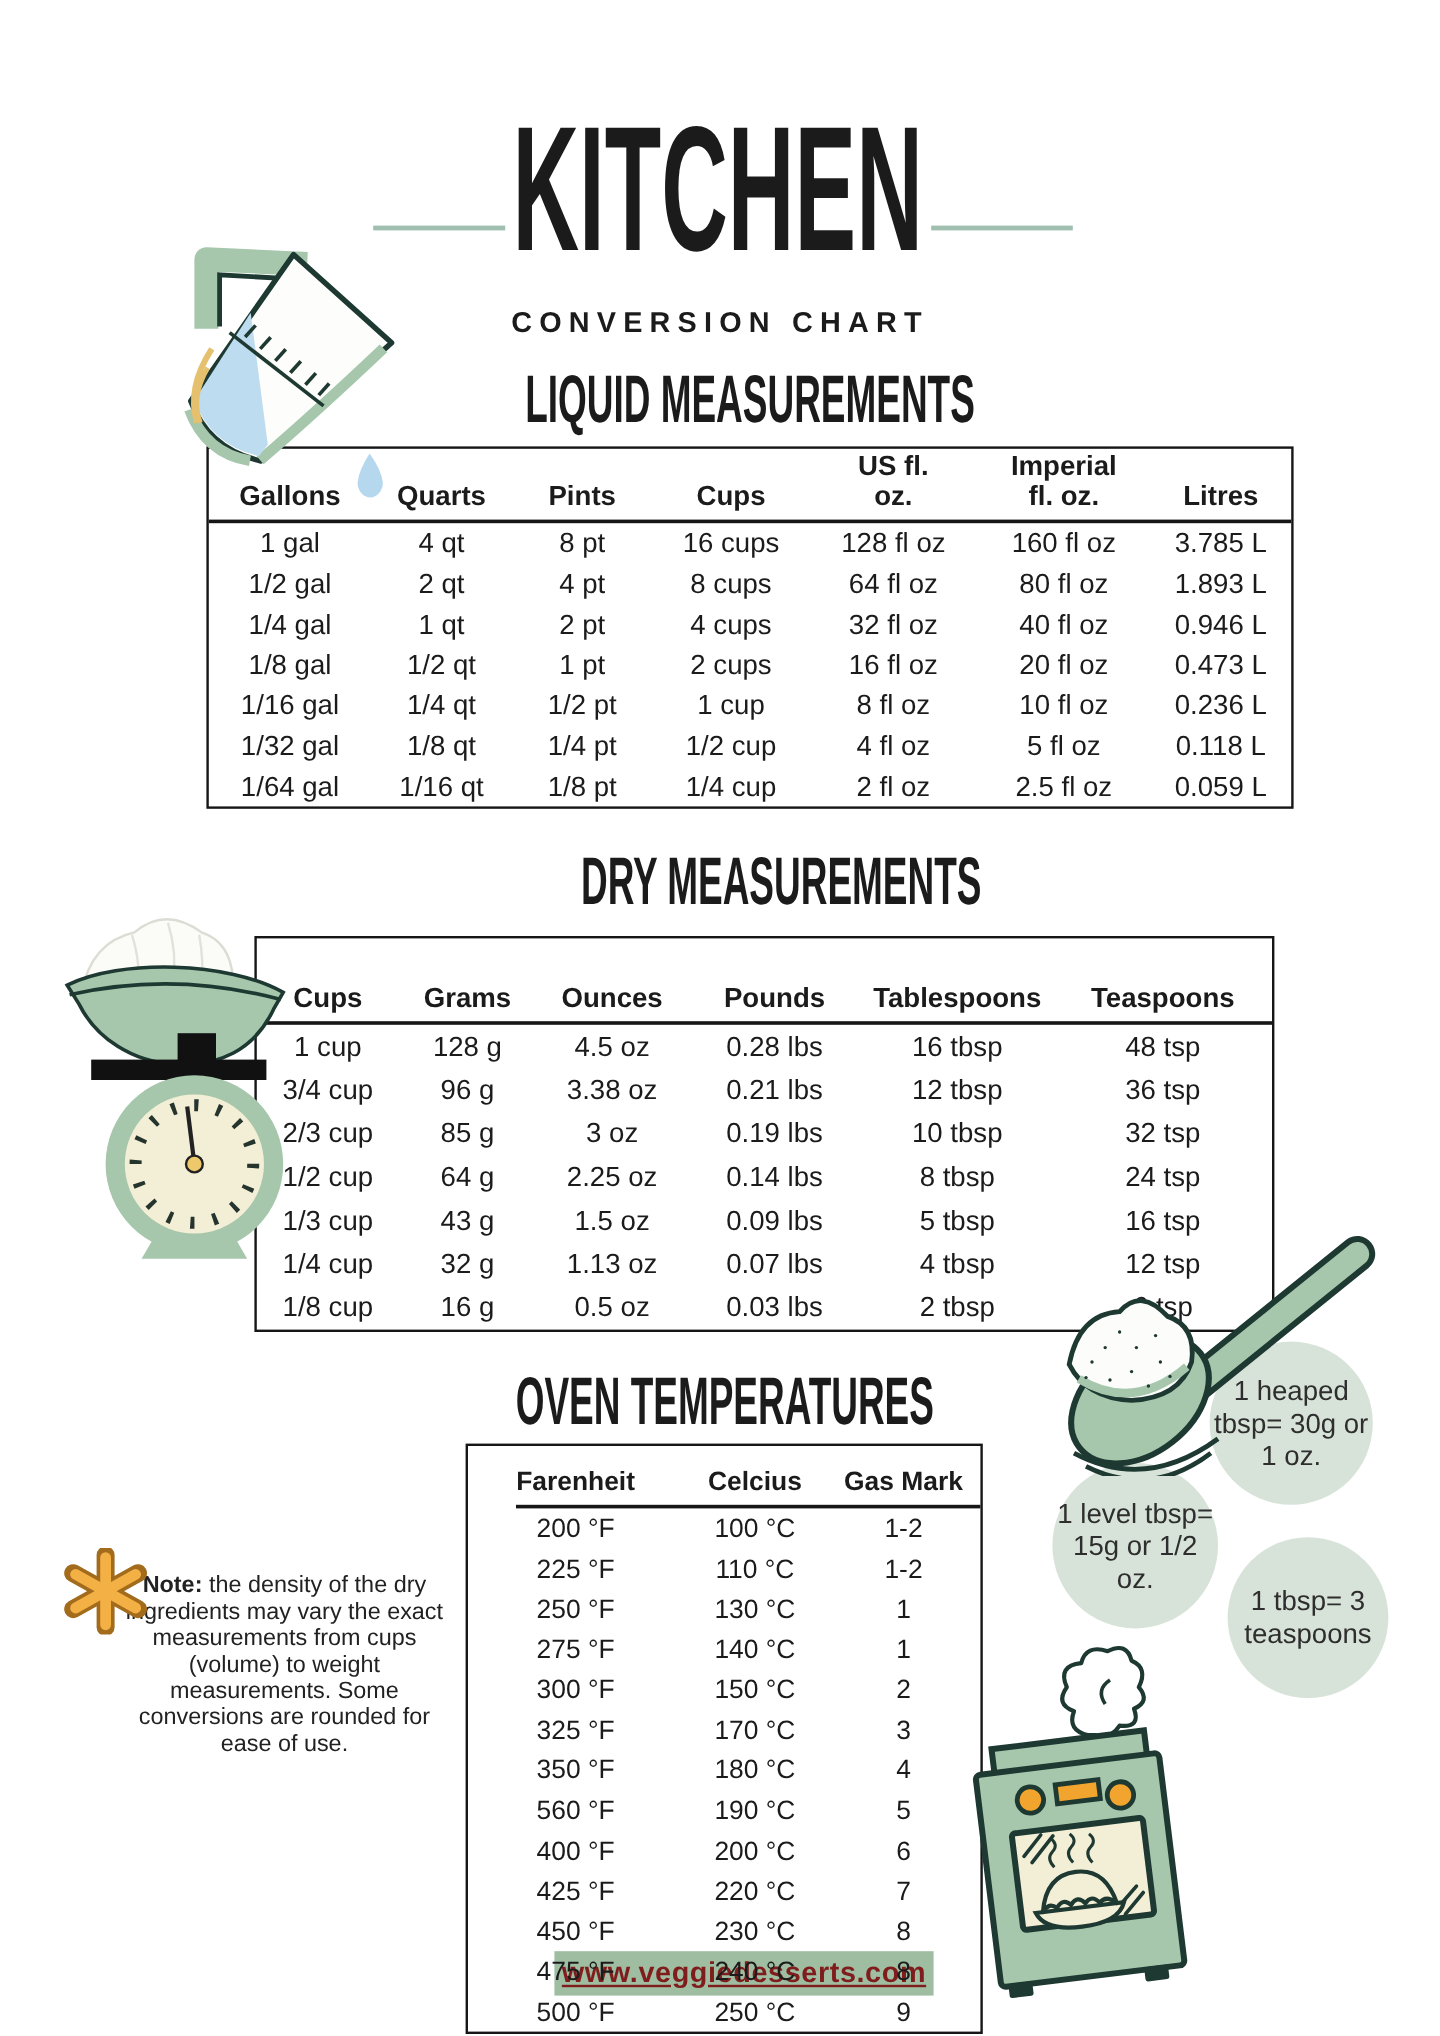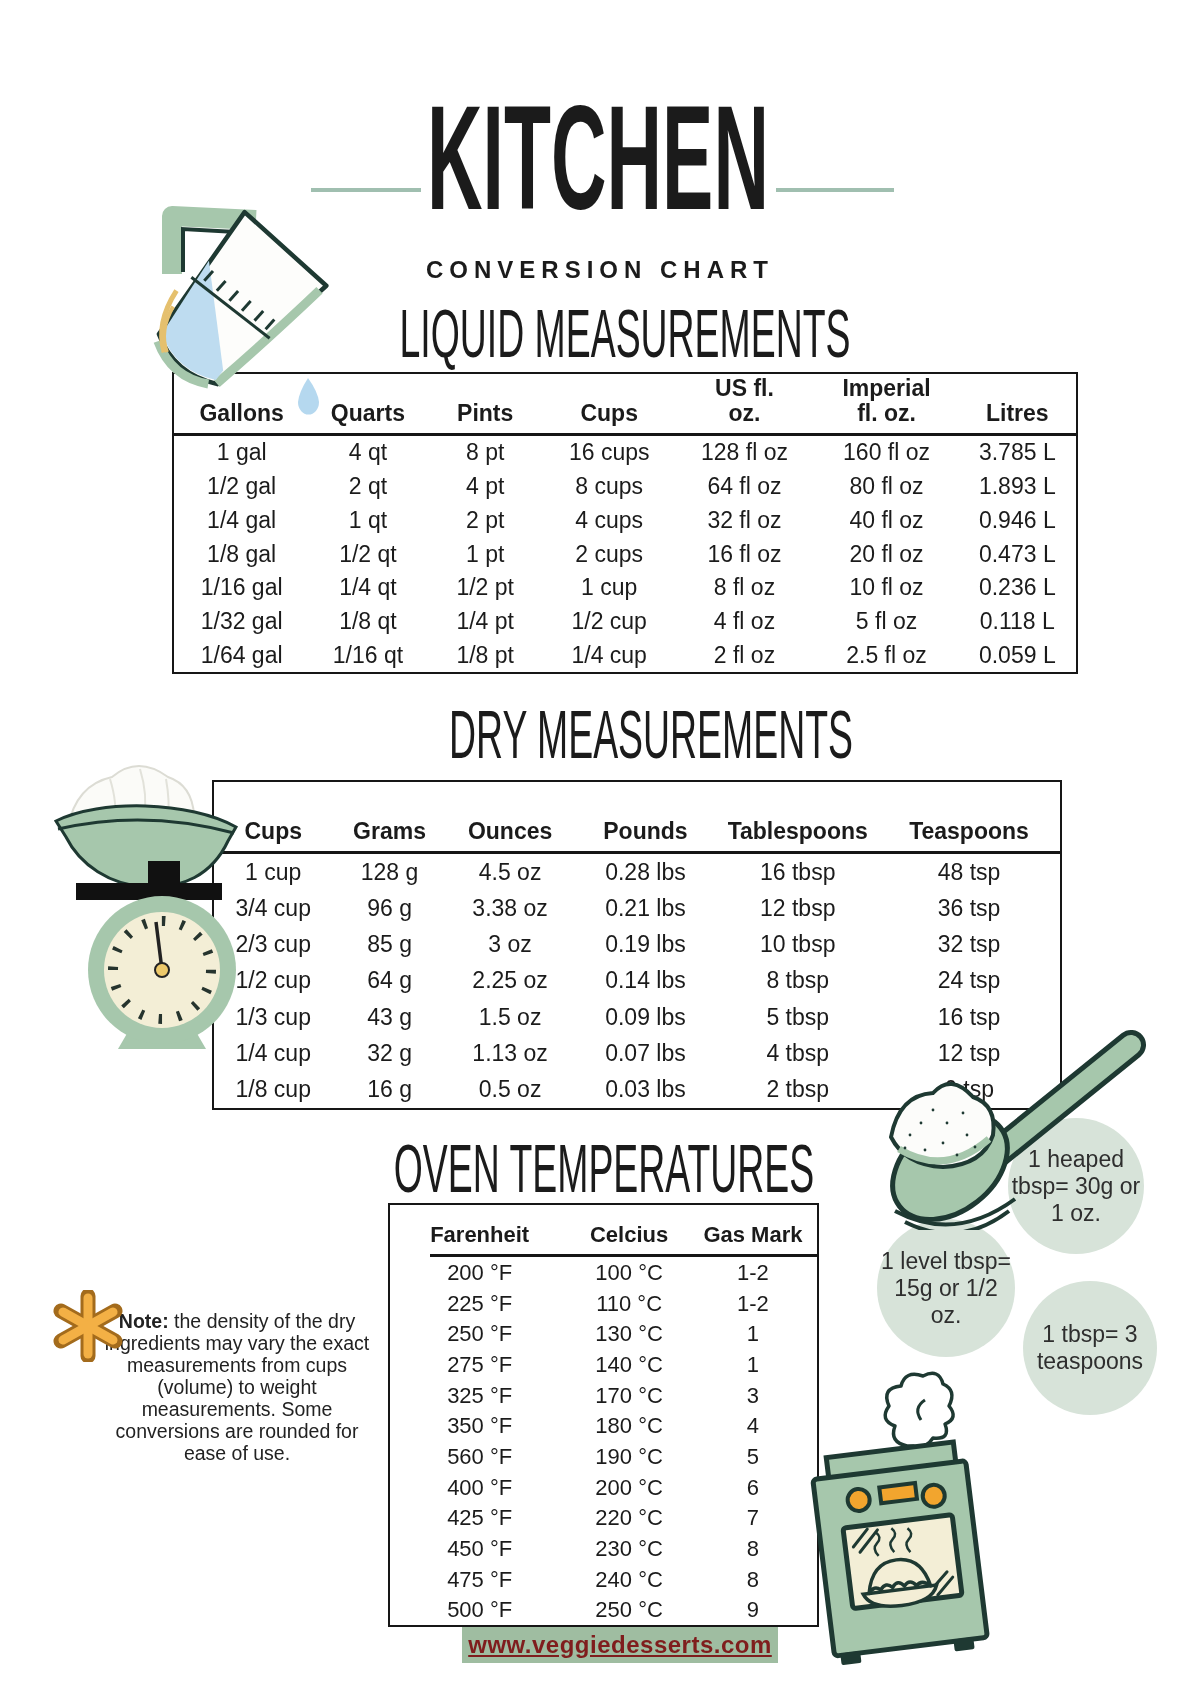--- a/index.html
+++ b/index.html
@@ -4,35 +4,35 @@
 <style>
   html,body{margin:0;padding:0;background:#fff;}
   .page{position:relative;width:1200px;height:1697px;background:#fff;overflow:hidden;
         font-family:"Liberation Sans",sans-serif;color:#1b1b1b;}
   
   .big-title{position:absolute;top:104px;left:598px;transform:translateX(-50%);
              font-size:148px;line-height:107px;font-weight:bold;white-space:nowrap;}
   .big-title .squeeze{display:inline-block;transform:scaleX(0.52);transform-origin:center;}
   .subtitle{position:absolute;top:256px;left:600px;transform:translateX(-50%);
             font-size:24px;font-weight:bold;letter-spacing:6px;white-space:nowrap;}
-  .section-heading{position:absolute;font-size:68px;line-height:60px;font-weight:normal;
+  .section-heading{position:absolute;font-size:56px;line-height:60px;font-weight:bold;
                    white-space:nowrap;transform:translateX(-50%);}
   .section-heading .squeeze{display:inline-block;transform:scaleX(0.55);transform-origin:center;}
   .h-liquid{top:303px;left:625px;}
   .h-dry{top:704px;left:651px;}
   .h-oven{top:1138px;left:604px;}
   .title-line{position:absolute;top:188px;height:4px;background:var(--teal_line,#a0bfb0);}
   .title-line.l{left:311px;width:110px;}
   .title-line.r{left:776px;width:118px;}
   
   .tbox{position:absolute;border:2px solid #161616;display:flex;flex-direction:column;
         box-sizing:border-box;background:transparent;z-index:1;}
   .t-liquid{left:172px;top:372px;width:906px;height:302px;}
   .t-dry{left:212px;top:780px;width:850px;height:330px;}
-  .t-oven{left:388px;top:1203px;width:431px;height:424px;}
+  .t-oven{left:388px;top:1203px;width:431px;height:492px;}
   .trow{display:flex;flex:1;align-items:center;}
   .trow.thead{flex:0 0 auto;align-items:flex-end;padding-bottom:7px;}
   .t-liquid .trow.thead{min-height:52px;}
   .t-dry .trow.thead{min-height:62px;}
   .t-oven .trow.thead{min-height:42px;}
   .tcell{text-align:center;font-size:23px;line-height:25px;}
   .t-oven .tcell{font-size:22px;}
   .tcell.th{font-weight:bold;white-space:pre-line;}
   .header-rule{flex:0 0 3px;background:#161616;}
   .t-oven .header-rule{margin-left:40px;}
@@ -246,20 +246,25 @@
       </div>
       <div class="trow">
         <div class="tcell">250 °F</div>
         <div class="tcell">130 °C</div>
         <div class="tcell">1</div>
       </div>
       <div class="trow">
         <div class="tcell">275 °F</div>
         <div class="tcell">140 °C</div>
         <div class="tcell">1</div>
+      </div>
+      <div class="trow">
+        <div class="tcell">300 °F</div>
+        <div class="tcell">150 °C</div>
+        <div class="tcell">2</div>
       </div>
       <div class="trow">
         <div class="tcell">325 °F</div>
         <div class="tcell">170 °C</div>
         <div class="tcell">3</div>
       </div>
       <div class="trow">
         <div class="tcell">350 °F</div>
         <div class="tcell">180 °C</div>
         <div class="tcell">4</div>

